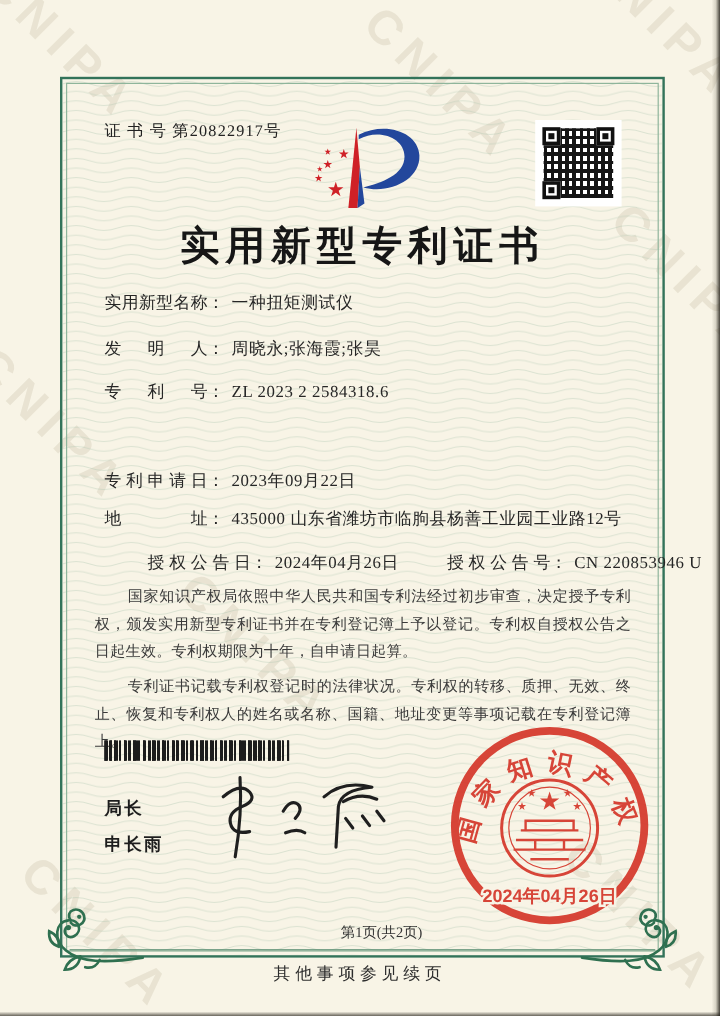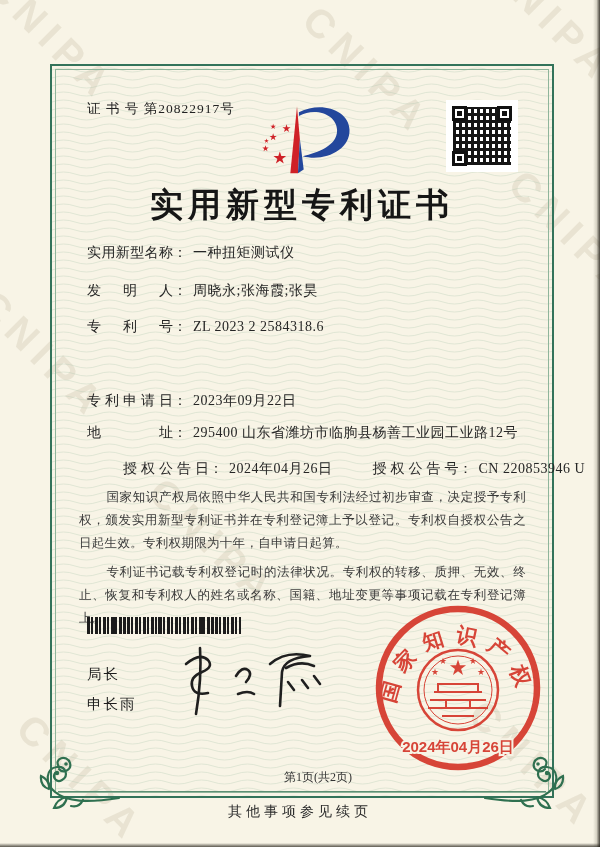--- a/index.html
+++ b/index.html
@@ -61,21 +61,21 @@
   .barcode{
     position:absolute;left:35px;top:551px;width:154px;height:17px;z-index:3;
     background:
       repeating-linear-gradient(90deg,#1c1c1c 0 2px,transparent 2px 4px),
       repeating-linear-gradient(90deg,#1c1c1c 0 3px,transparent 3px 8px),
       repeating-linear-gradient(90deg,transparent 0 5px,#1c1c1c 5px 6px,transparent 6px 11px);
   }
   .signer{
     position:absolute;left:35px;top:593px;z-index:3;
     font-family:"Liberation Sans","DejaVu Sans",sans-serif;
-    font-size:14.5px;font-weight:normal;color:#1d1d1d;line-height:2.1;letter-spacing:2px;
+    font-size:14.5px;font-weight:bold;color:#1d1d1d;line-height:2.1;letter-spacing:2px;
   }
   .signature{position:absolute;left:106px;top:576px;width:180px;height:80px;z-index:4;}
   .seal{position:absolute;left:320px;top:536px;width:172px;height:172px;z-index:5;opacity:0.93;}
   .page-ind{position:absolute;left:16px;top:703px;width:100%;text-align:center;font-size:12px;color:#333;z-index:3;}
   .flourish{position:absolute;width:82px;height:56px;z-index:4;}
   .flourish.fl-left{left:-13px;bottom:-16px;}
   .flourish.fl-right{right:-13px;bottom:-16px;transform:scale(-1,1);}
   .footer-note{
     position:absolute;left:0;top:803px;width:100%;text-align:center;
     font-size:14px;letter-spacing:4px;color:#2c2c2c;z-index:2;
@@ -145,21 +145,21 @@
     <div class="frow" style="top:216px;">
       <span class="flabel">发明人</span><span class="fcolon">：</span><span class="fval">周晓永;张海霞;张昊</span>
     </div>
     <div class="frow" style="top:252px;">
       <span class="flabel">专利号</span><span class="fcolon">：</span><span class="fval">ZL 2023 2 2584318.6</span>
     </div>
     <div class="frow" style="top:286px;margin-top:40px;">
       <span class="flabel">专利申请日</span><span class="fcolon">：</span><span class="fval">2023年09月22日</span>
     </div>
     <div class="frow" style="top:358px;">
-      <span class="flabel">地址</span><span class="fcolon">：</span><span class="fval">295400 山东省潍坊市临朐县杨善工业园工业路12号</span>
+      <span class="flabel">地址</span><span class="fcolon">：</span><span class="fval">435000 山东省潍坊市临朐县杨善工业园工业路12号</span>
     </div>
     <div class="frow" style="top:394px;margin-left:36px;">
       <span class="flabel">授权公告日</span><span class="fcolon">：</span><span class="fval">2024年04月26日</span><span class="grant-gap"></span><span class="flabel">授权公告号</span><span class="fcolon">：</span><span class="fval">CN 220853946 U</span>
     </div>
 
     <div class="paras">
       <p class="para">国家知识产权局依照中华人民共和国专利法经过初步审查，决定授予专利权，颁发实用新型专利证书并在专利登记簿上予以登记。专利权自授权公告之日起生效。专利权期限为十年，自申请日起算。</p>
       <p class="para">专利证书记载专利权登记时的法律状况。专利权的转移、质押、无效、终止、恢复和专利权人的姓名或名称、国籍、地址变更等事项记载在专利登记簿上。</p>
     </div>
 

